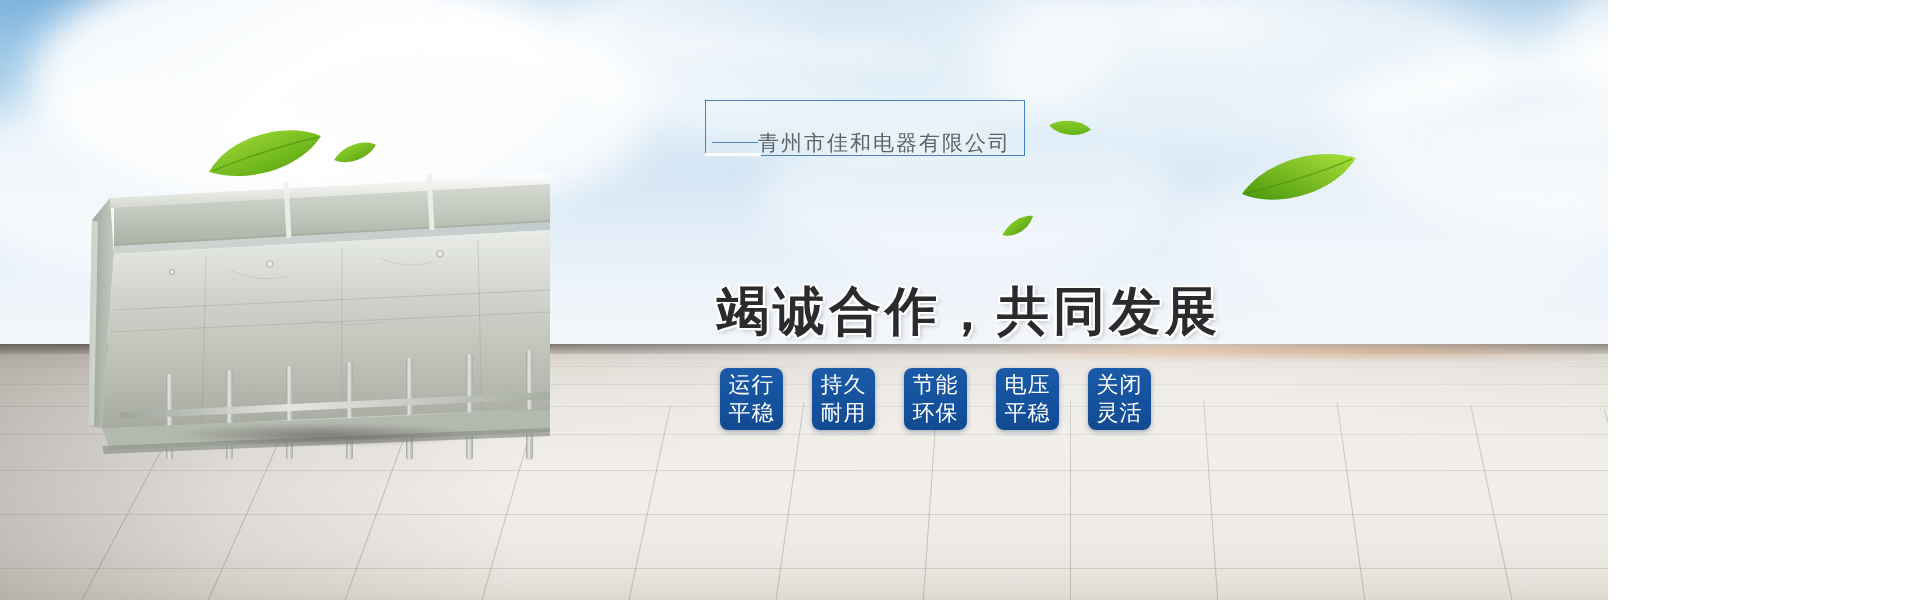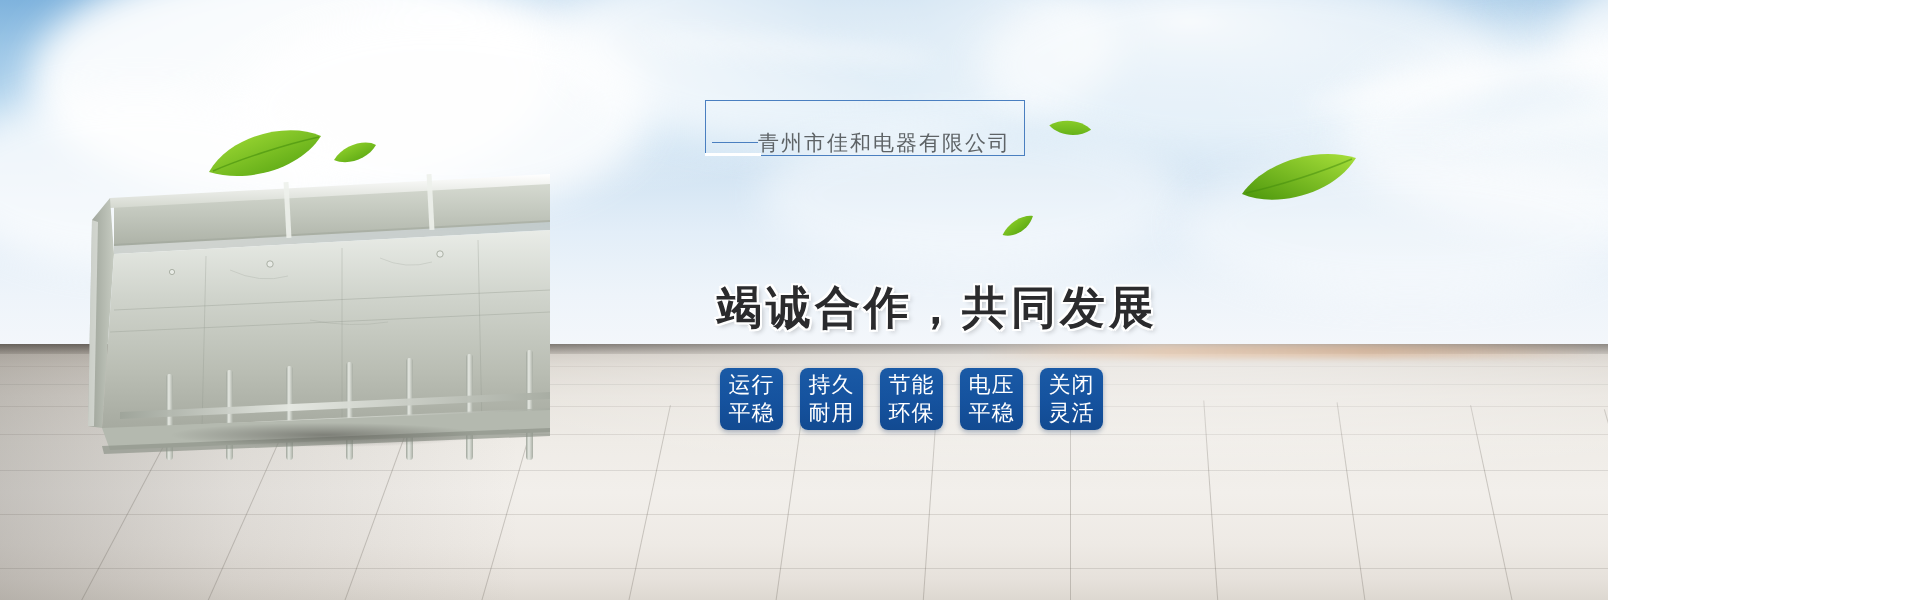--- a/index.html
+++ b/index.html
@@ -121,30 +121,30 @@
     -webkit-text-fill-color:transparent;
     text-shadow:none;
     filter:drop-shadow(2px 0 0 #fff) drop-shadow(-2px 0 0 #fff)
            drop-shadow(0 2px 0 #fff) drop-shadow(0 -2px 0 #fff)
            drop-shadow(3px 4px 5px rgba(40,20,20,.28));
     white-space:nowrap;
   }
 
   .subtitle{
     position:absolute;left:12px;top:185px;
-    font-size:45px;line-height:1;font-weight:700;
+    font-size:52px;line-height:1;font-weight:700;
     letter-spacing:4px;color:#2b2b2d;white-space:nowrap;
     font-family:"Liberation Sans","DejaVu Sans",sans-serif;
     text-shadow:
       2px 0 0 #fff,-2px 0 0 #fff,0 2px 0 #fff,0 -2px 0 #fff,
       2px 2px 0 #fff,-2px 2px 0 #fff,2px -2px 0 #fff,-2px -2px 0 #fff,
       3px 3px 5px rgba(0,0,0,.22);
   }
 
-  .badges{position:absolute;left:15px;top:268px;display:flex;gap:17px;}
+  .badges{position:absolute;left:15px;top:268px;display:flex;gap:29px;}
   .badge{
     width:63px;height:62px;border-radius:8px;
     background:linear-gradient(180deg,#1a5aa6 0%,#15529e 55%,#124a91 100%);
     box-shadow:0 2px 5px rgba(20,50,95,.34);
     display:flex;flex-direction:column;align-items:center;justify-content:center;
     color:#fff;font-size:22px;line-height:1.26;letter-spacing:1px;font-weight:400;
     font-family:"Liberation Sans","DejaVu Sans",sans-serif;
   }
 
   

